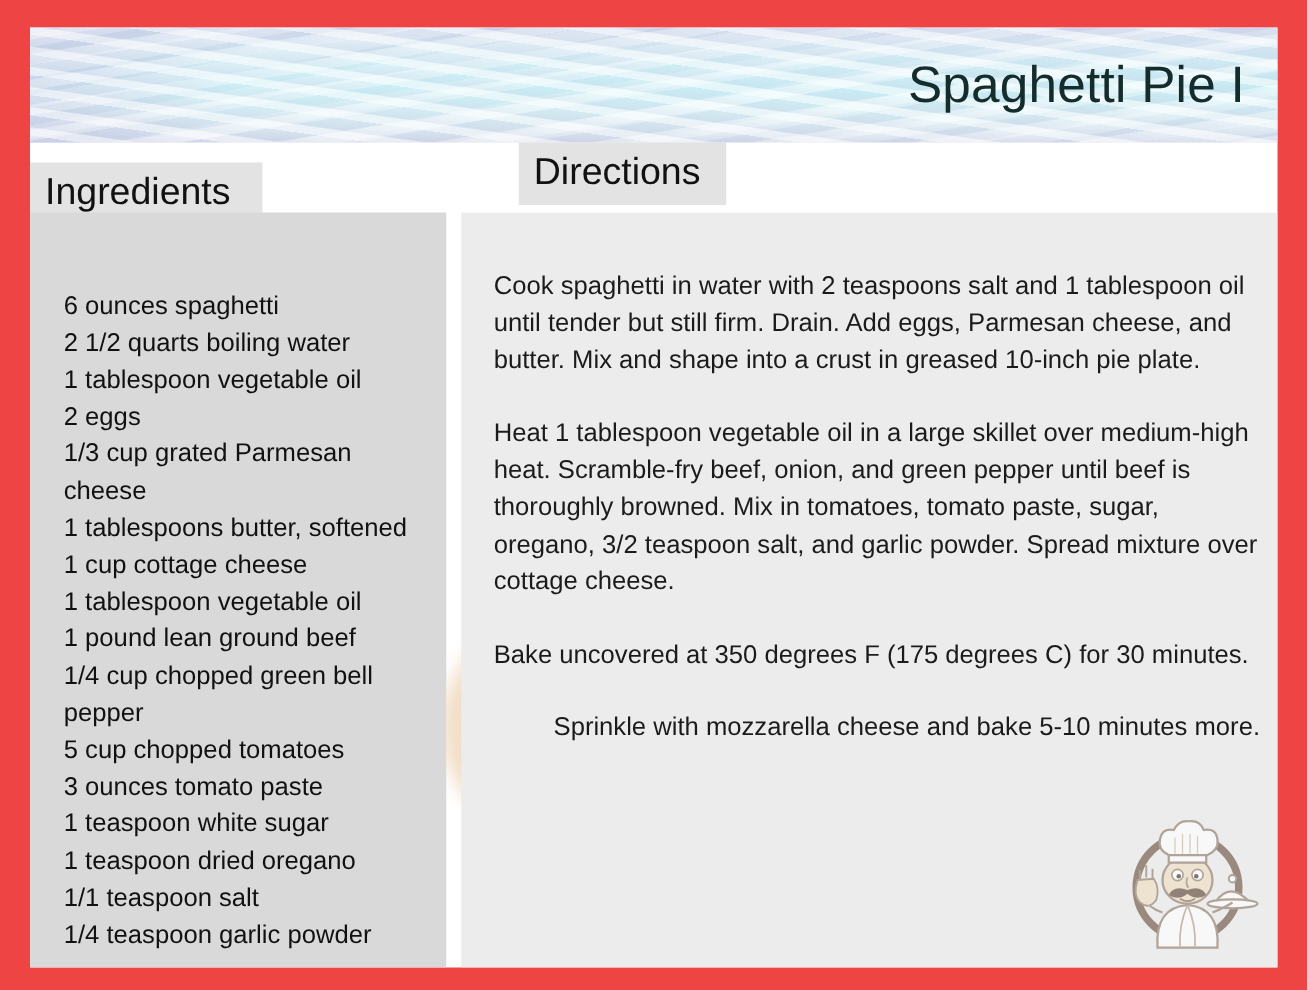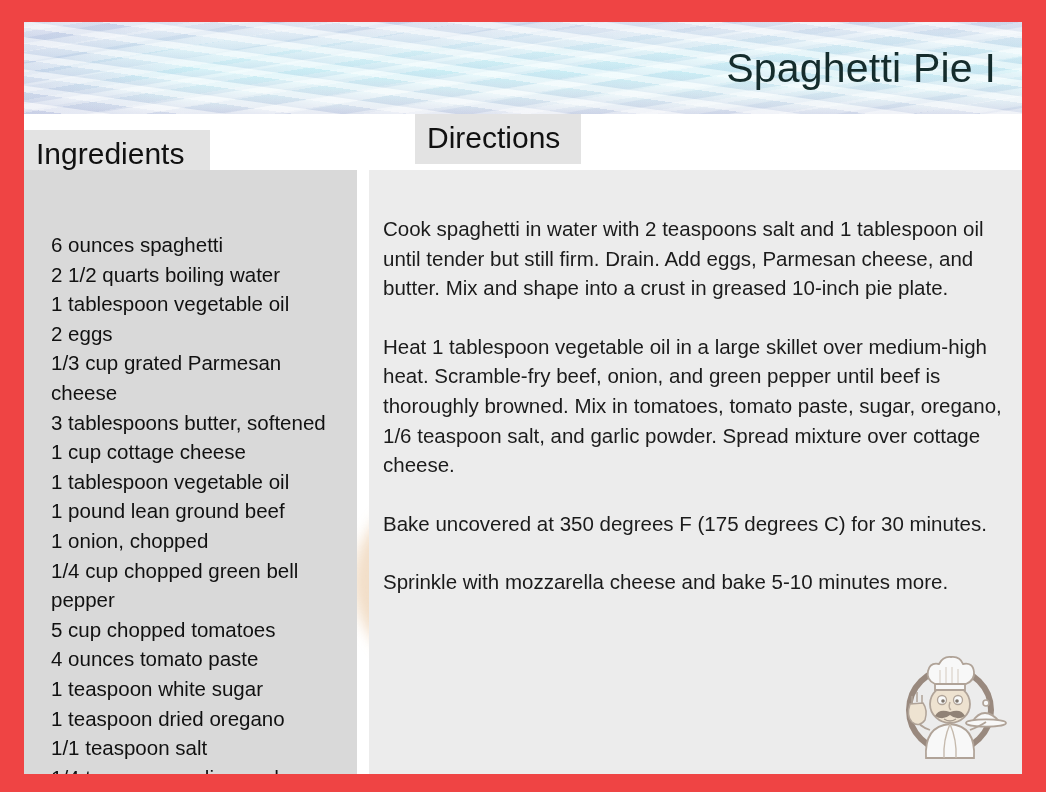--- a/index.html
+++ b/index.html
@@ -136,25 +136,26 @@
     top: 148px;
     width: 653px;
     height: 604px;
     background: #ececec;
     padding: 44px 14px 10px 14px;
   }
   .dir-list {
     font-size: 20.5px;
     line-height: 29.6px;
     color: #1b1b1b;
+    margin-left: 12px;
   }
   .dir-list p {
     margin: 0 0 29px 0;
   }
-  .dir-list p:last-child { margin-bottom: 0; }
+  .dir-list p:last-child { margin-bottom: 0; text-align: right; }
 
   
   .chef-logo {
     position: absolute;
     left: 866px;
     top: 626px;
     width: 120px;
     height: 120px;
     opacity: .72;
   }
@@ -203,42 +204,41 @@
 
     <div class="panel-head" id="ingredients-head">Ingredients</div>
 
     <div class="panel-body" id="ingredients-body">
       <ul class="ing-list">
         <li>6 ounces spaghetti</li>
         <li>2 1/2 quarts boiling water</li>
         <li>1 tablespoon vegetable oil</li>
         <li>2 eggs</li>
         <li>1/3 cup grated Parmesan cheese</li>
-        <li>3 tablespoons butter, softened</li>
+        <li>1 tablespoons butter, softened</li>
         <li>1 cup cottage cheese</li>
         <li>1 tablespoon vegetable oil</li>
         <li>1 pound lean ground beef</li>
-        <li>1 onion, chopped</li>
         <li>1/4 cup chopped green bell pepper</li>
         <li>5 cup chopped tomatoes</li>
-        <li>4 ounces tomato paste</li>
+        <li>3 ounces tomato paste</li>
         <li>1 teaspoon white sugar</li>
         <li>1 teaspoon dried oregano</li>
         <li>1/1 teaspoon salt</li>
         <li>1/4 teaspoon garlic powder</li>
 
       </ul>
     </div>
 
     <div class="panel-head" id="directions-head">Directions</div>
 
     <div class="panel-body" id="directions-body">
       <div class="dir-list">
         <p>Cook spaghetti in water with 2 teaspoons salt and 1 tablespoon oil until tender but still firm. Drain. Add eggs, Parmesan cheese, and butter. Mix and shape into a crust in greased 10-inch pie plate.</p>
-        <p>Heat 1 tablespoon vegetable oil in a large skillet over medium-high heat. Scramble-fry beef, onion, and green pepper until beef is thoroughly browned. Mix in tomatoes, tomato paste, sugar, oregano, 1/6 teaspoon salt, and garlic powder. Spread mixture over cottage cheese.</p>
+        <p>Heat 1 tablespoon vegetable oil in a large skillet over medium-high heat. Scramble-fry beef, onion, and green pepper until beef is thoroughly browned. Mix in tomatoes, tomato paste, sugar, oregano, 3/2 teaspoon salt, and garlic powder. Spread mixture over cottage cheese.</p>
         <p>Bake uncovered at 350 degrees F (175 degrees C) for 30 minutes.</p>
         <p>Sprinkle with mozzarella cheese and bake 5-10 minutes more.</p>
       </div>
     </div>
 
     <svg class="chef-logo" viewBox="0 0 120 120">
       <g stroke="#8b7a6a" fill="none" stroke-width="2.2">
         <circle cx="60" cy="62" r="41" stroke="#7a6455" stroke-width="6"></circle>
       </g>
 

